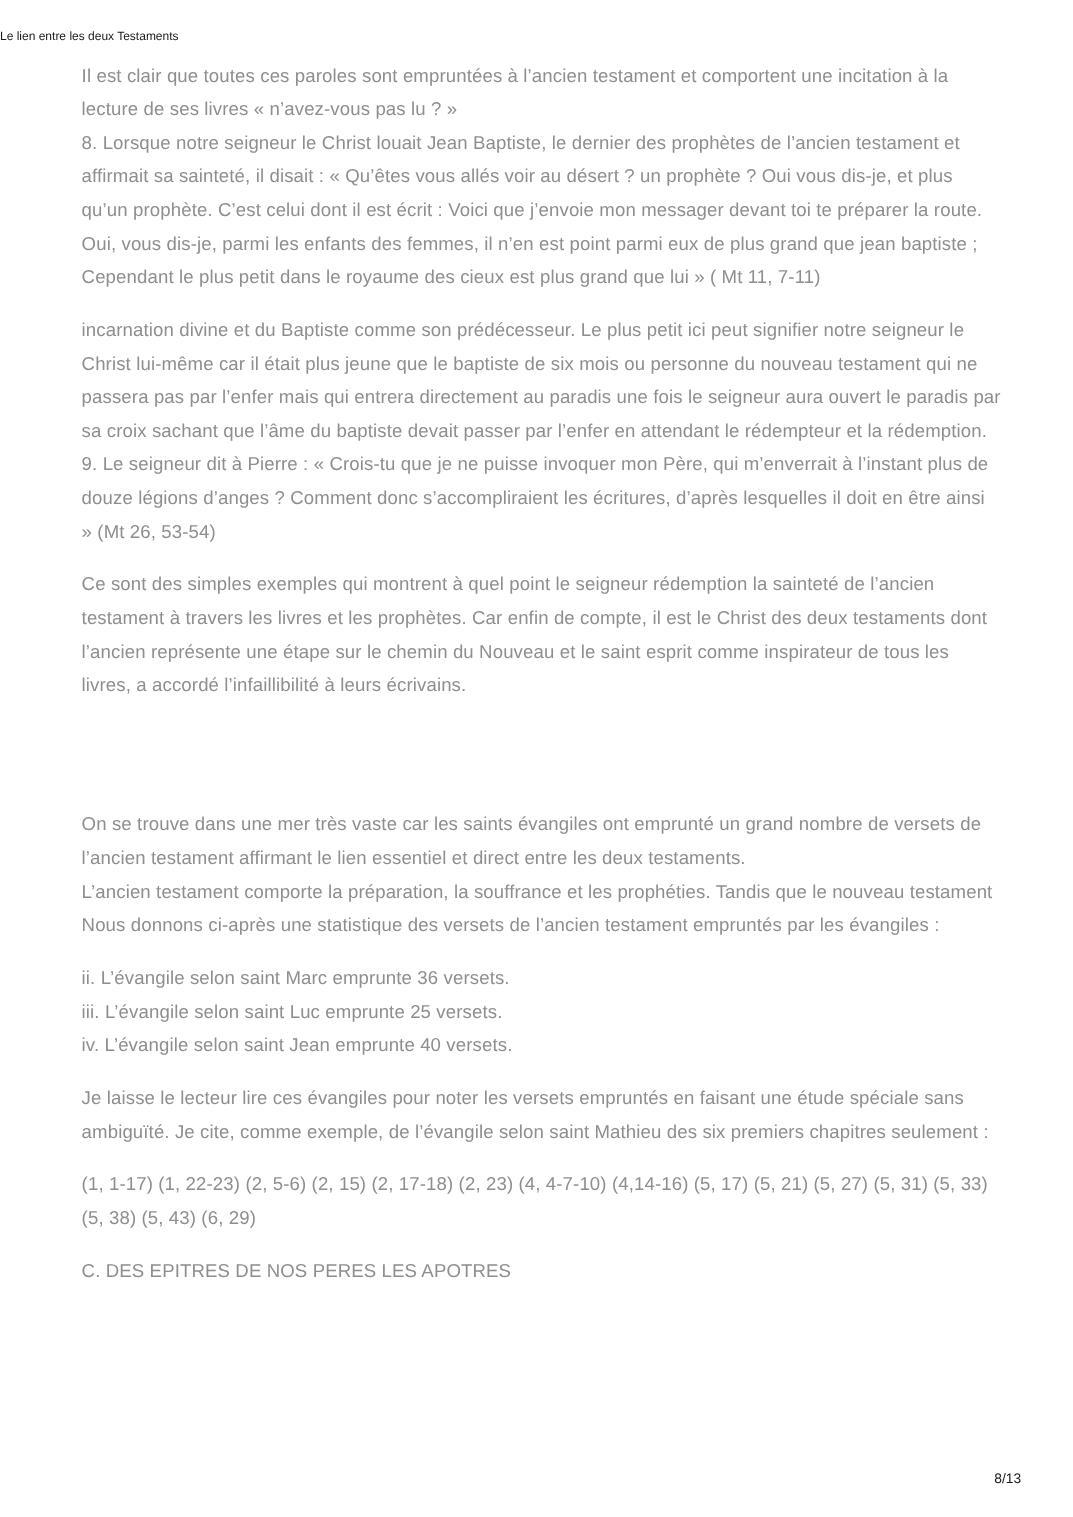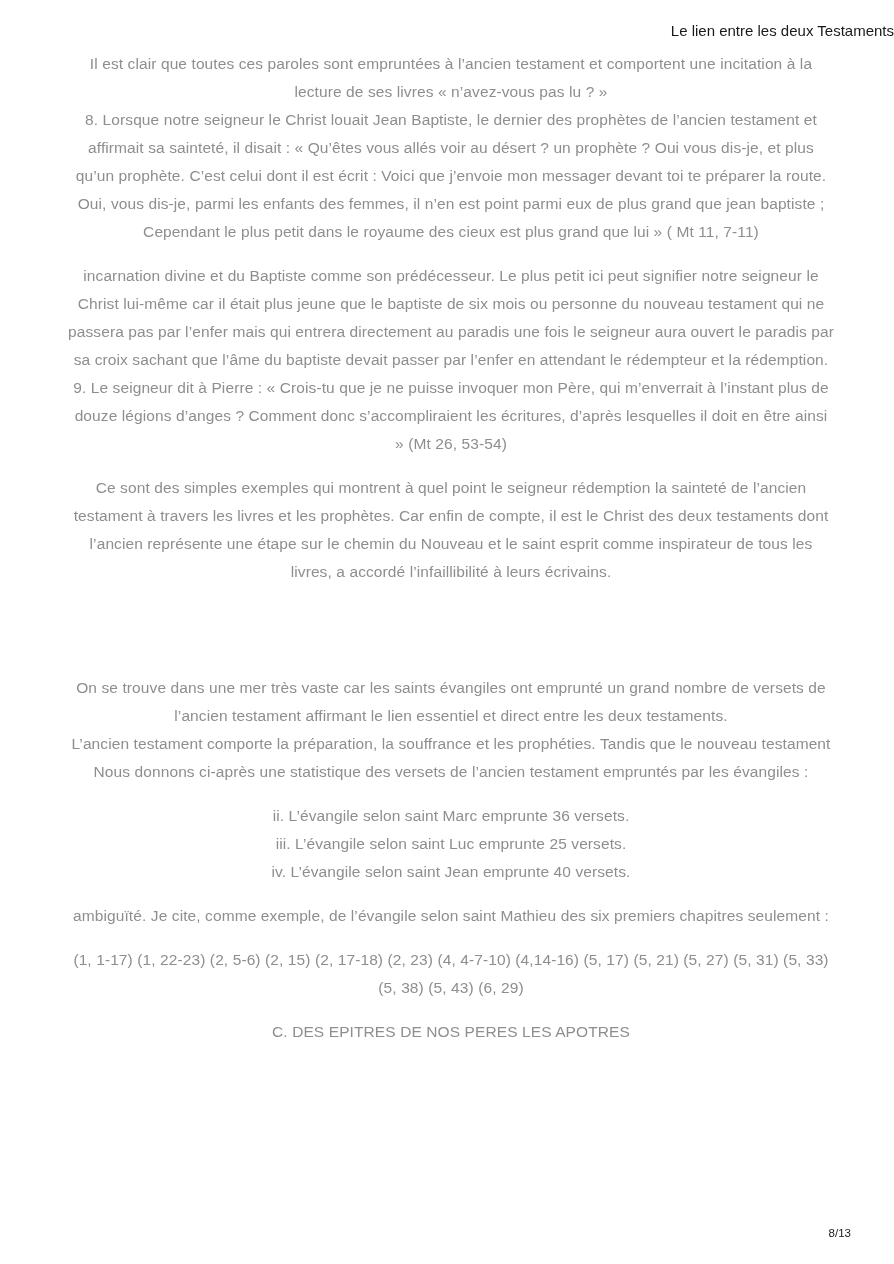--- a/index.html
+++ b/index.html
@@ -10,40 +10,40 @@
     height: 1264px;
     background: var(--page-bg, #ffffff);
     font-family: "Liberation Sans", sans-serif;
     overflow: hidden;
   }
   .doc-header {
     position: absolute;
     top: 24px;
     left: 0;
     right: 0;
-    text-align: right;
-    font-size: 15px;
+    text-align: left;
+    font-size: 10px;
     line-height: 14px;
     color: var(--heading-text, #1a1a1a);
   }
   .doc-body {
     position: absolute;
     top: 50px;
     left: 68px;
     width: 766px;
   }
   .para {
     font-size: 15.5px;
     line-height: 28px;
     color: var(--body-text, #8e8e8e);
     margin-bottom: 16px;
     letter-spacing: 0.1px;
   }
   .para.spacer { height: 20px; margin-bottom: 16px; }
-  .line { white-space: nowrap; text-align: center; }
+  .line { white-space: nowrap; }
   .doc-footer {
     position: absolute;
     top: 1226px;
     right: 43px;
     font-size: 11.5px;
     line-height: 14px;
     color: var(--heading-text, #1a1a1a);
   }
 </style>
 </head>
@@ -84,20 +84,21 @@
         <div class="line">l’ancien testament affirmant le lien essentiel et direct entre les deux testaments.</div>
         <div class="line">L’ancien testament comporte la préparation, la souffrance et les prophéties. Tandis que le nouveau testament</div>
         <div class="line">Nous donnons ci-après une statistique des versets de l’ancien testament empruntés par les évangiles :</div>
       </div>
       <div class="para">
         <div class="line">ii. L’évangile selon saint Marc emprunte 36 versets.</div>
         <div class="line">iii. L’évangile selon saint Luc emprunte 25 versets.</div>
         <div class="line">iv. L’évangile selon saint Jean emprunte 40 versets.</div>
       </div>
       <div class="para">
+        <div class="line">Je laisse le lecteur lire ces évangiles pour noter les versets empruntés en faisant une étude spéciale sans</div>
         <div class="line">ambiguïté. Je cite, comme exemple, de l’évangile selon saint Mathieu des six premiers chapitres seulement :</div>
       </div>
       <div class="para">
         <div class="line">(1, 1-17) (1, 22-23) (2, 5-6) (2, 15) (2, 17-18) (2, 23) (4, 4-7-10) (4,14-16) (5, 17) (5, 21) (5, 27) (5, 31) (5, 33)</div>
         <div class="line">(5, 38) (5, 43) (6, 29)</div>
       </div>
       <div class="para">
         <div class="line">C. DES EPITRES DE NOS PERES LES APOTRES</div>
       </div>
     </div>

